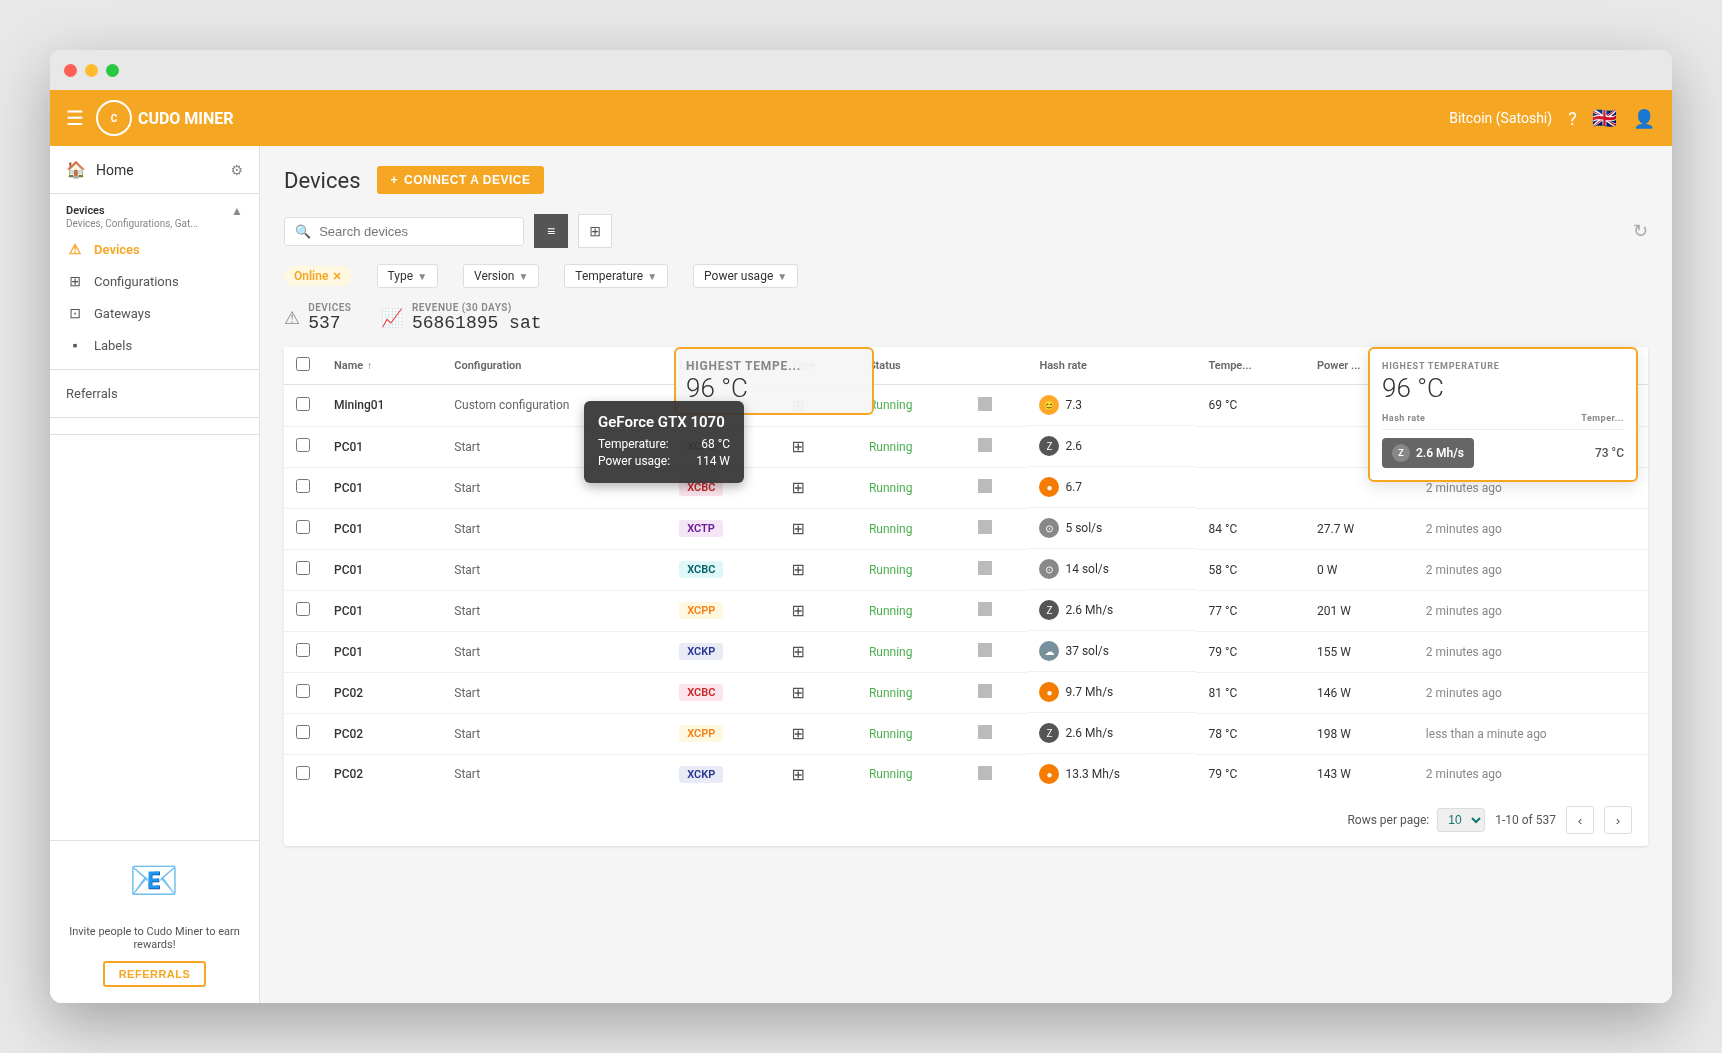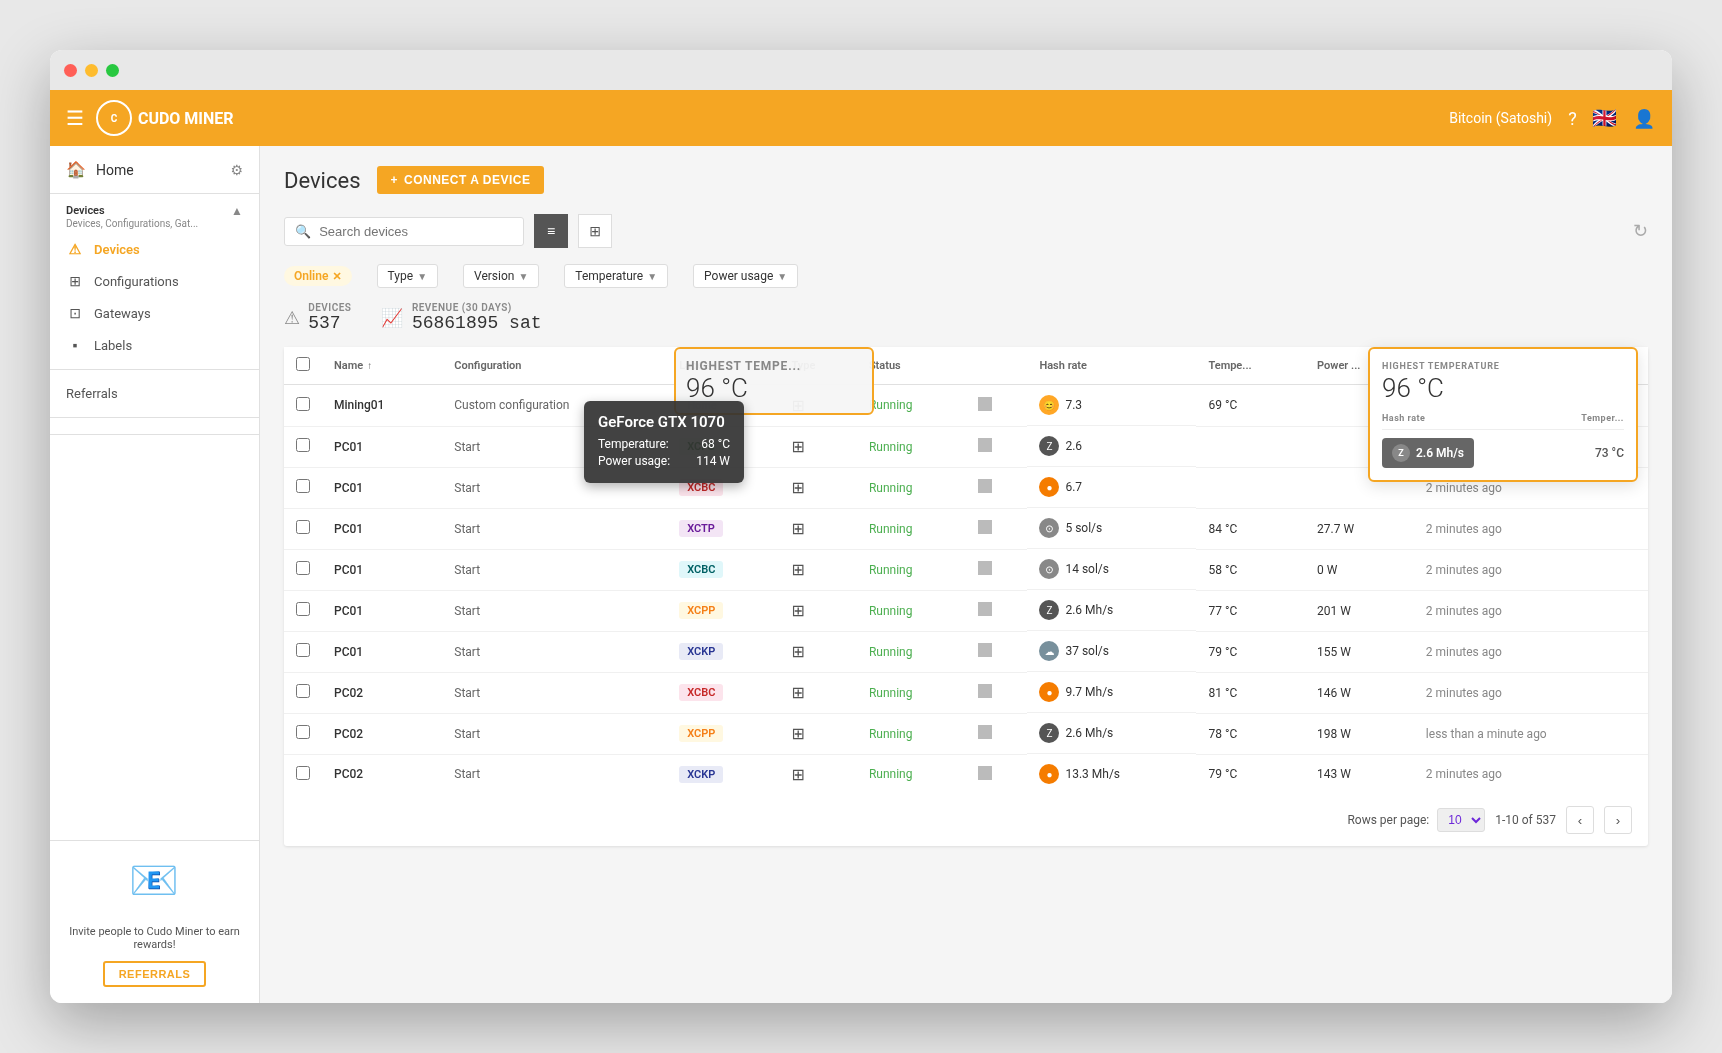--- a/index.html
+++ b/index.html
@@ -95,21 +95,21 @@
     .table td { font-size: 12px; color: #333; padding: 10px 12px; border-bottom: 1px solid #f0f0f0; }
     .table tr:last-child td { border-bottom: none; }
     .checkbox { width: 14px; height: 14px; cursor: pointer; }
     
     .name-sort { display: flex; align-items: center; gap: 4px; cursor: pointer; }
     .sort-arrow { font-size: 10px; }
     
     
     .pagination { display: flex; align-items: center; justify-content: flex-end; padding: 12px 16px; gap: 10px; font-size: 12px; color: #555; }
     .rows-per-page { display: flex; align-items: center; gap: 8px; }
-    .rows-select { border: 1px solid #ddd; border-radius: 3px; padding: 3px 6px; font-size: 12px; color: #6d28d9; cursor: pointer; }
+    .rows-select { border: 1px solid #ddd; border-radius: 3px; padding: 3px 6px; font-size: 12px; color: #0f766e; cursor: pointer; }
     .page-range { color: #555; }
     .page-nav { background: none; border: 1px solid #ddd; width: 28px; height: 28px; border-radius: 3px; cursor: pointer; display: flex; align-items: center; justify-content: center; color: #555; }
     
     
     .tooltip-popup { position: absolute; top: 90px; left: 380px; background: rgba(50,50,50,0.92); color: white; border-radius: 6px; padding: 12px 14px; font-size: 12px; z-index: 10; min-width: 160px; box-shadow: 0 4px 12px rgba(0,0,0,0.3); }
     .tooltip-title { font-size: 15px; font-weight: 600; margin-bottom: 6px; }
     .tooltip-row { display: flex; justify-content: space-between; gap: 20px; margin-bottom: 3px; font-size: 12px; }
   </style>
 </head>
 <body>

